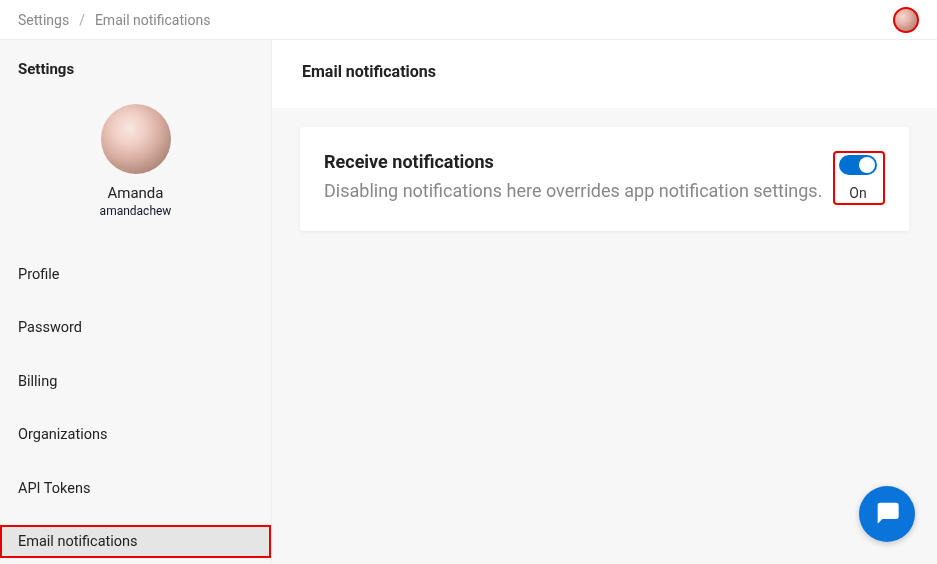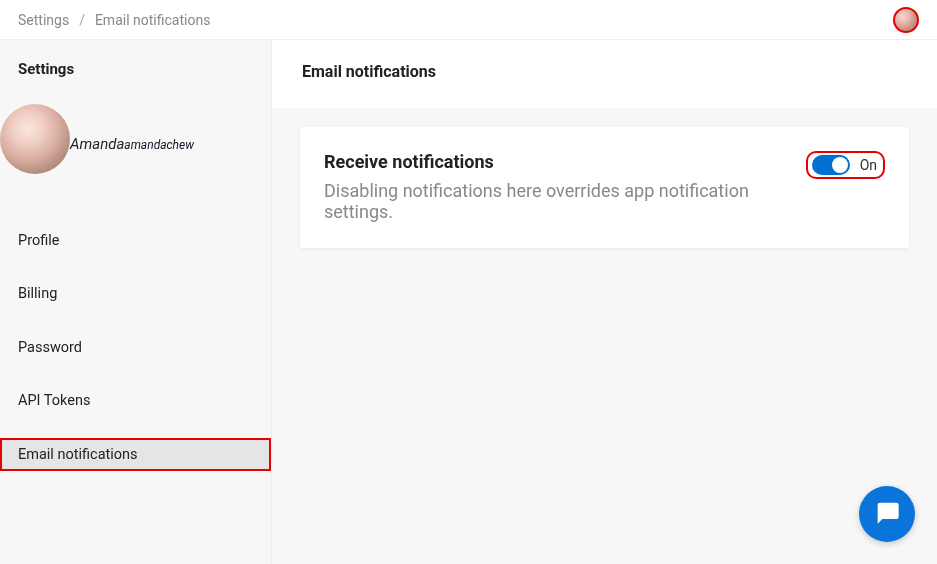--- a/index.html
+++ b/index.html
@@ -49,24 +49,23 @@
       flex-direction: column;
     }
     .sidebar-header {
       padding: 20px 18px 16px 18px;
       font-weight: 700;
       font-size: 15px;
       color: #222;
     }
     .profile-block {
       display: flex;
-      flex-direction: row;
+      flex-direction: column;
       align-items: center;
       padding: 10px 0 24px 0;
-      font-style: italic;
     }
     .profile-avatar {
       width: 70px;
       height: 70px;
       border-radius: 50%;
       background: radial-gradient(circle at 40% 35%, #f9e6e0 0%, #f0cfc5 25%, #d8aea0 50%, #b08a7c 75%, #8c6b60 100%);
       margin-bottom: 10px;
     }
     .profile-name {
       font-size: 15px;
@@ -142,21 +141,22 @@
     .card-subtitle {
       font-size: 18px;
       color: #888;
     }
     .toggle-wrap {
       display: flex;
       align-items: center;
       gap: 10px;
       border: 2px solid #e60000;
       padding: 2px 6px 2px 4px;
-      border-radius: 10px;
+      border-radius: 4px;
+      flex-direction: column;
     }
     .toggle {
       width: 38px;
       height: 20px;
       background: #0070d2;
       border-radius: 10px;
       position: relative;
       cursor: pointer;
     }
     .toggle-knob {
@@ -203,22 +203,23 @@
 <div class="main">
   <aside class="sidebar">
     <div class="sidebar-header">Settings</div>
     <div class="profile-block">
       <div class="profile-avatar"></div>
       <div class="profile-name">Amanda</div>
       <div class="profile-handle">amandachew</div>
     </div>
     <nav class="nav">
       <div class="nav-item">Profile</div>
+      <div class="nav-item">Password</div>
       <div class="nav-item">Billing</div>
-      <div class="nav-item">Password</div>
+      <div class="nav-item">Organizations</div>
       <div class="nav-item">API Tokens</div>
       <div class="nav-item active highlighted">Email notifications</div>
     </nav>
   </aside>
 
   <section class="content">
     <div class="content-header">Email notifications</div>
     <div class="content-inner-bg"></div>
     <div class="card">
       <div class="card-text">

